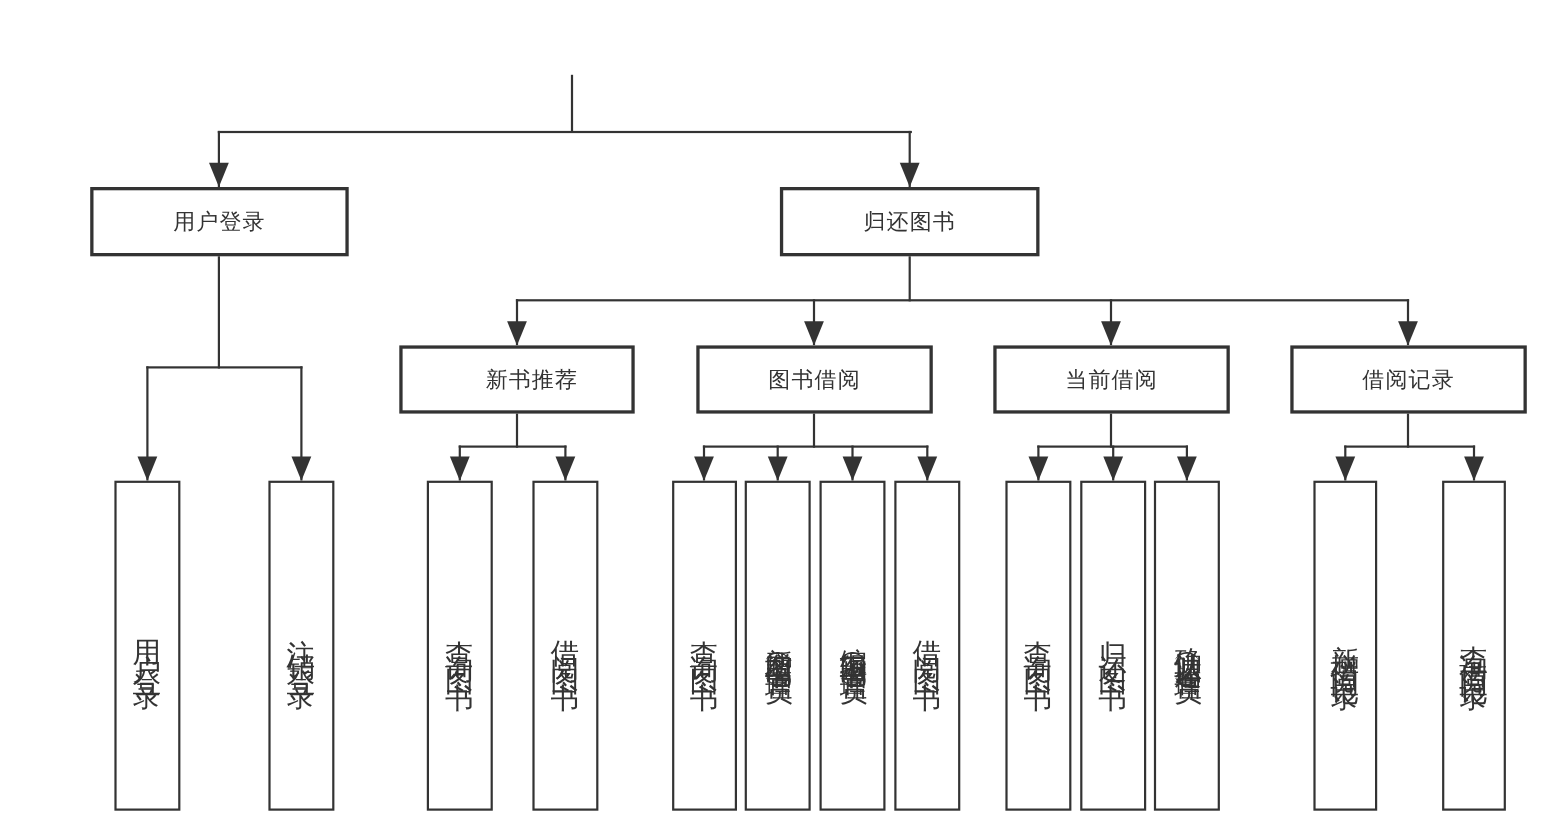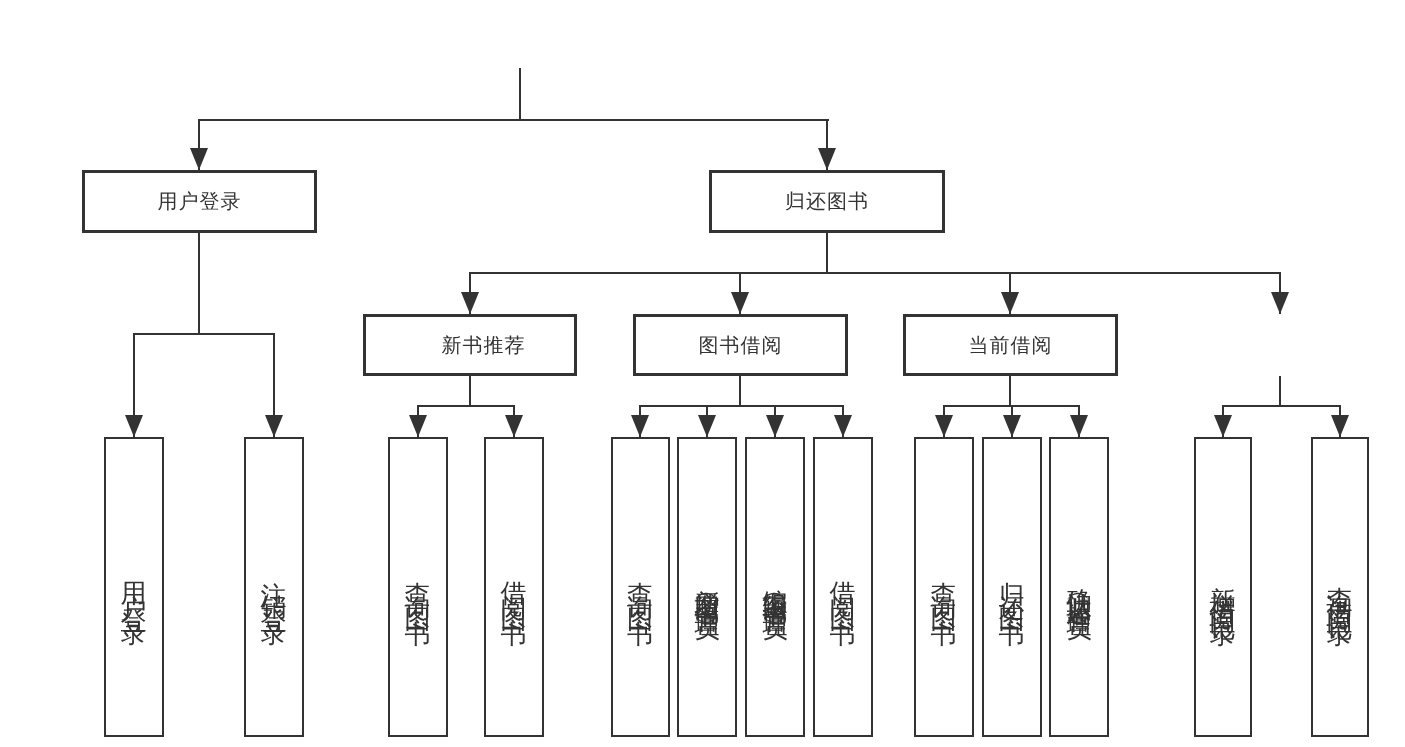--- a/index.html
+++ b/index.html
@@ -85,20 +85,23 @@
 
   <div class="hbox" style="left:363px;top:314px;width:214px;height:62px;padding-left:27px;">
     <span>新书推荐</span>
   </div>
   <div class="hbox" style="left:903px;top:314px;width:215px;height:62px;">
     <span>当前借阅</span>
   </div>
   <div class="hbox" style="left:633px;top:314px;width:215px;height:62px;">
     <span>图书借阅</span>
   </div>
+  <div class="hbox" style="left:1173px;top:314px;width:215px;height:62px;">
+    <span>借阅记录</span>
+  </div>
 
   <div class="vl" style="left:469px;top:376px;height:31px;"></div>
   <div class="hl" style="left:417px;top:405px;width:98px;"></div>
   <div class="vl" style="left:417px;top:405px;height:32px;"></div>
   <div class="ah" style="left:409px;top:415px;"></div>
   <div class="vl" style="left:513px;top:405px;height:32px;"></div>
   <div class="ah" style="left:505px;top:415px;"></div>
 
   <div class="vl" style="left:739px;top:376px;height:31px;"></div>
   <div class="hl" style="left:639px;top:405px;width:205px;"></div>

